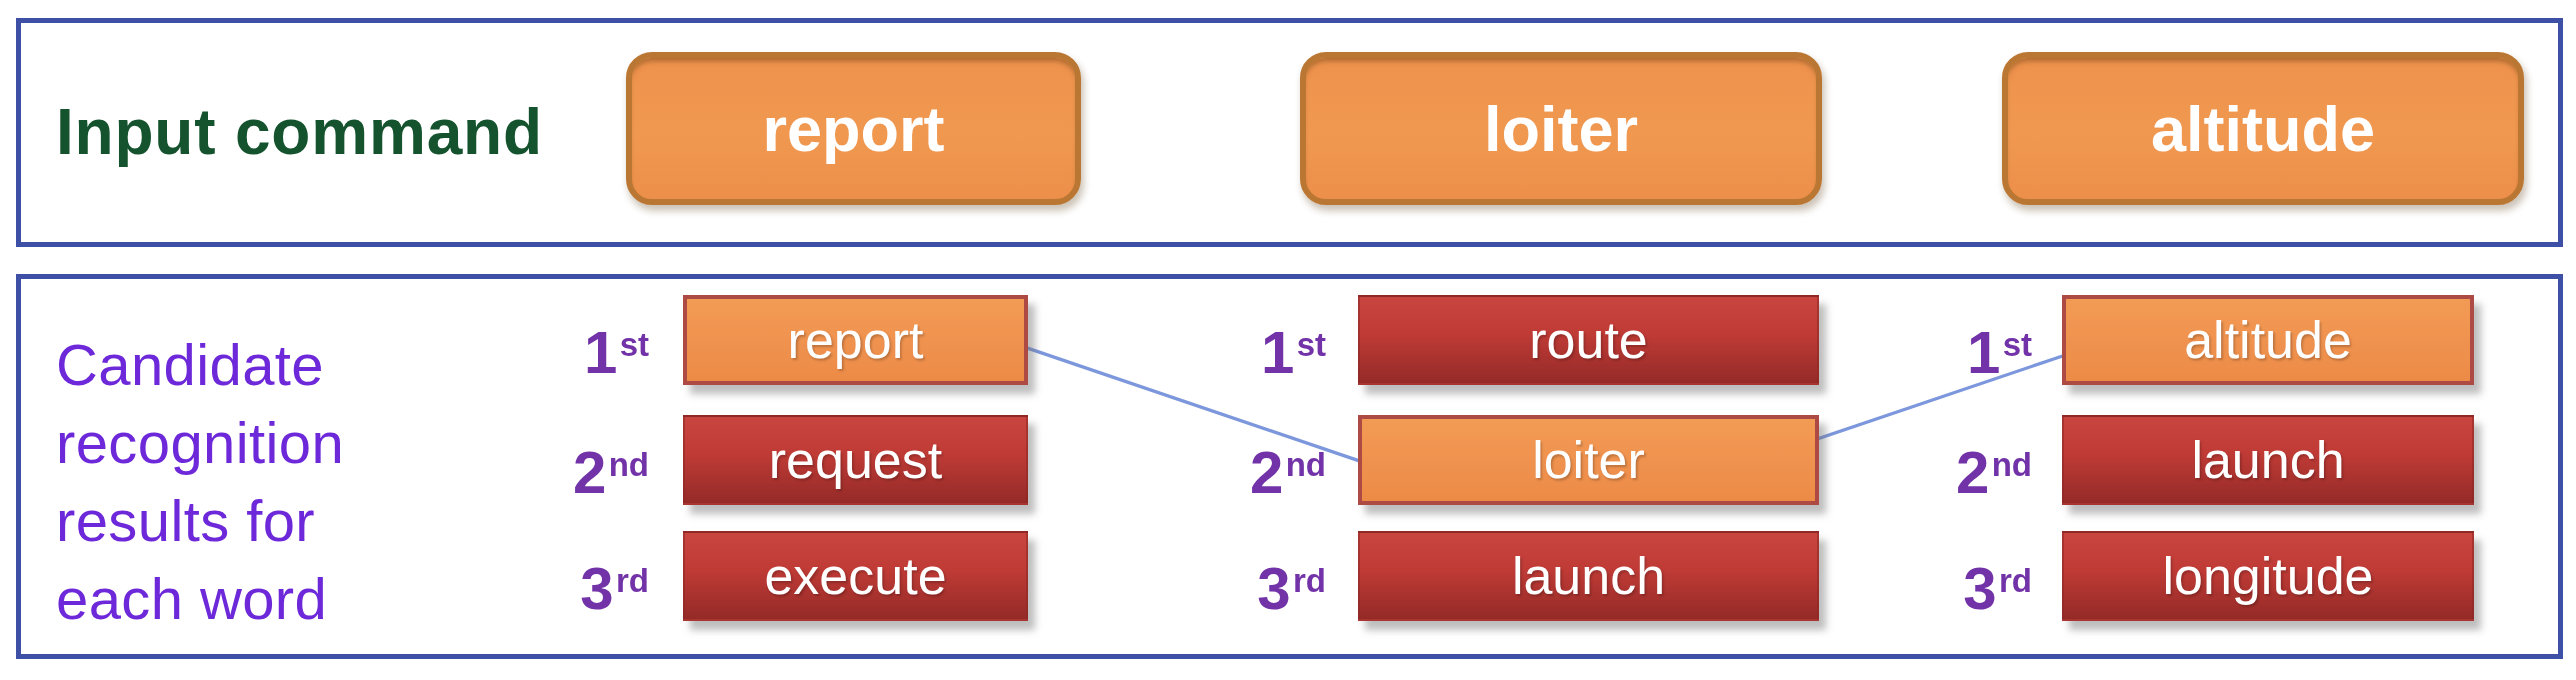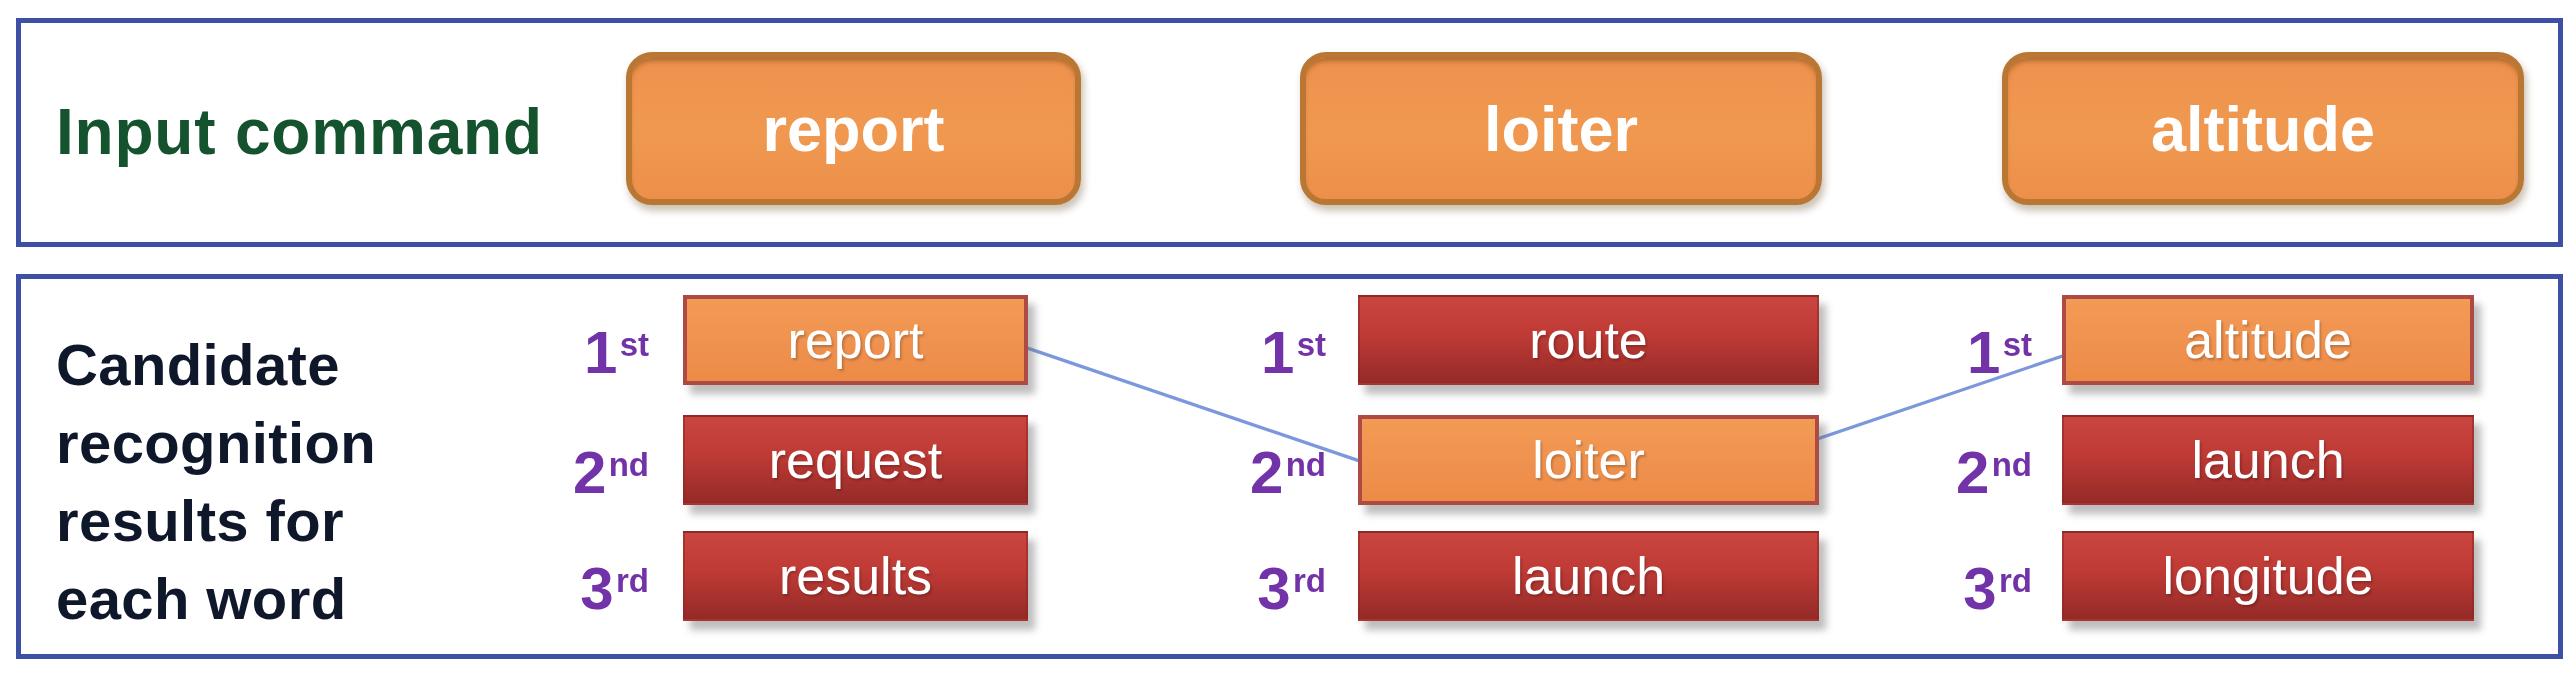--- a/index.html
+++ b/index.html
@@ -7,21 +7,21 @@
        font-family:"Liberation Sans","DejaVu Sans",sans-serif;}
 
   
   .panel{position:absolute;background:#ffffff;border:5.6px solid #3e50a5;box-sizing:border-box;}
   .panel-top{left:16px;top:17.7px;width:2547px;height:229px;}
   .panel-bottom{left:16px;top:274px;width:2547px;height:385px;}
 
   
   .input-label{position:absolute;left:35px;top:0;height:100%;display:flex;align-items:center;
                font-size:64px;font-weight:bold;color:#14532d;letter-spacing:0.8px;white-space:nowrap;}
-  .cand-label{position:absolute;left:35px;top:47px;font-size:58px;font-weight:bold;color:#0f172a;
+  .cand-label{position:absolute;left:35px;top:47px;font-size:58px;font-weight:normal;color:#6d28d9;
               line-height:78px;letter-spacing:0.4px;white-space:nowrap;}
 
   
   .cmd{position:absolute;top:52px;height:153px;box-sizing:border-box;
        background:linear-gradient(180deg,#ee924d 0%,#f09850 55%,#ec8f4a 100%);
        border:6.4px solid #ba7733;border-radius:26px;
        box-shadow:2.4px 5.6px 7.2px rgba(90,60,20,0.30), inset 0 5.6px 4.8px -2.4px rgba(125,75,25,0.55);
        display:flex;align-items:center;justify-content:center;
        color:#ffffff;font-size:63px;font-weight:bold;}
   .cmd-1{left:626px;width:455px;}
@@ -83,21 +83,21 @@
 <div class="ord o1 r2">
     <span>2</span>
     <sup>nd</sup>
   </div>
 <div class="cand c1 r2">request</div>
 
 <div class="ord o1 r3">
     <span>3</span>
     <sup>rd</sup>
   </div>
-<div class="cand c1 r3">results</div>
+<div class="cand c1 r3">execute</div>
 
 <div class="ord o2 r1">
     <span>1</span>
     <sup>st</sup>
   </div>
 <div class="cand c2 r1">route</div>
 
 <div class="ord o2 r2">
     <span>2</span>
     <sup>nd</sup>

